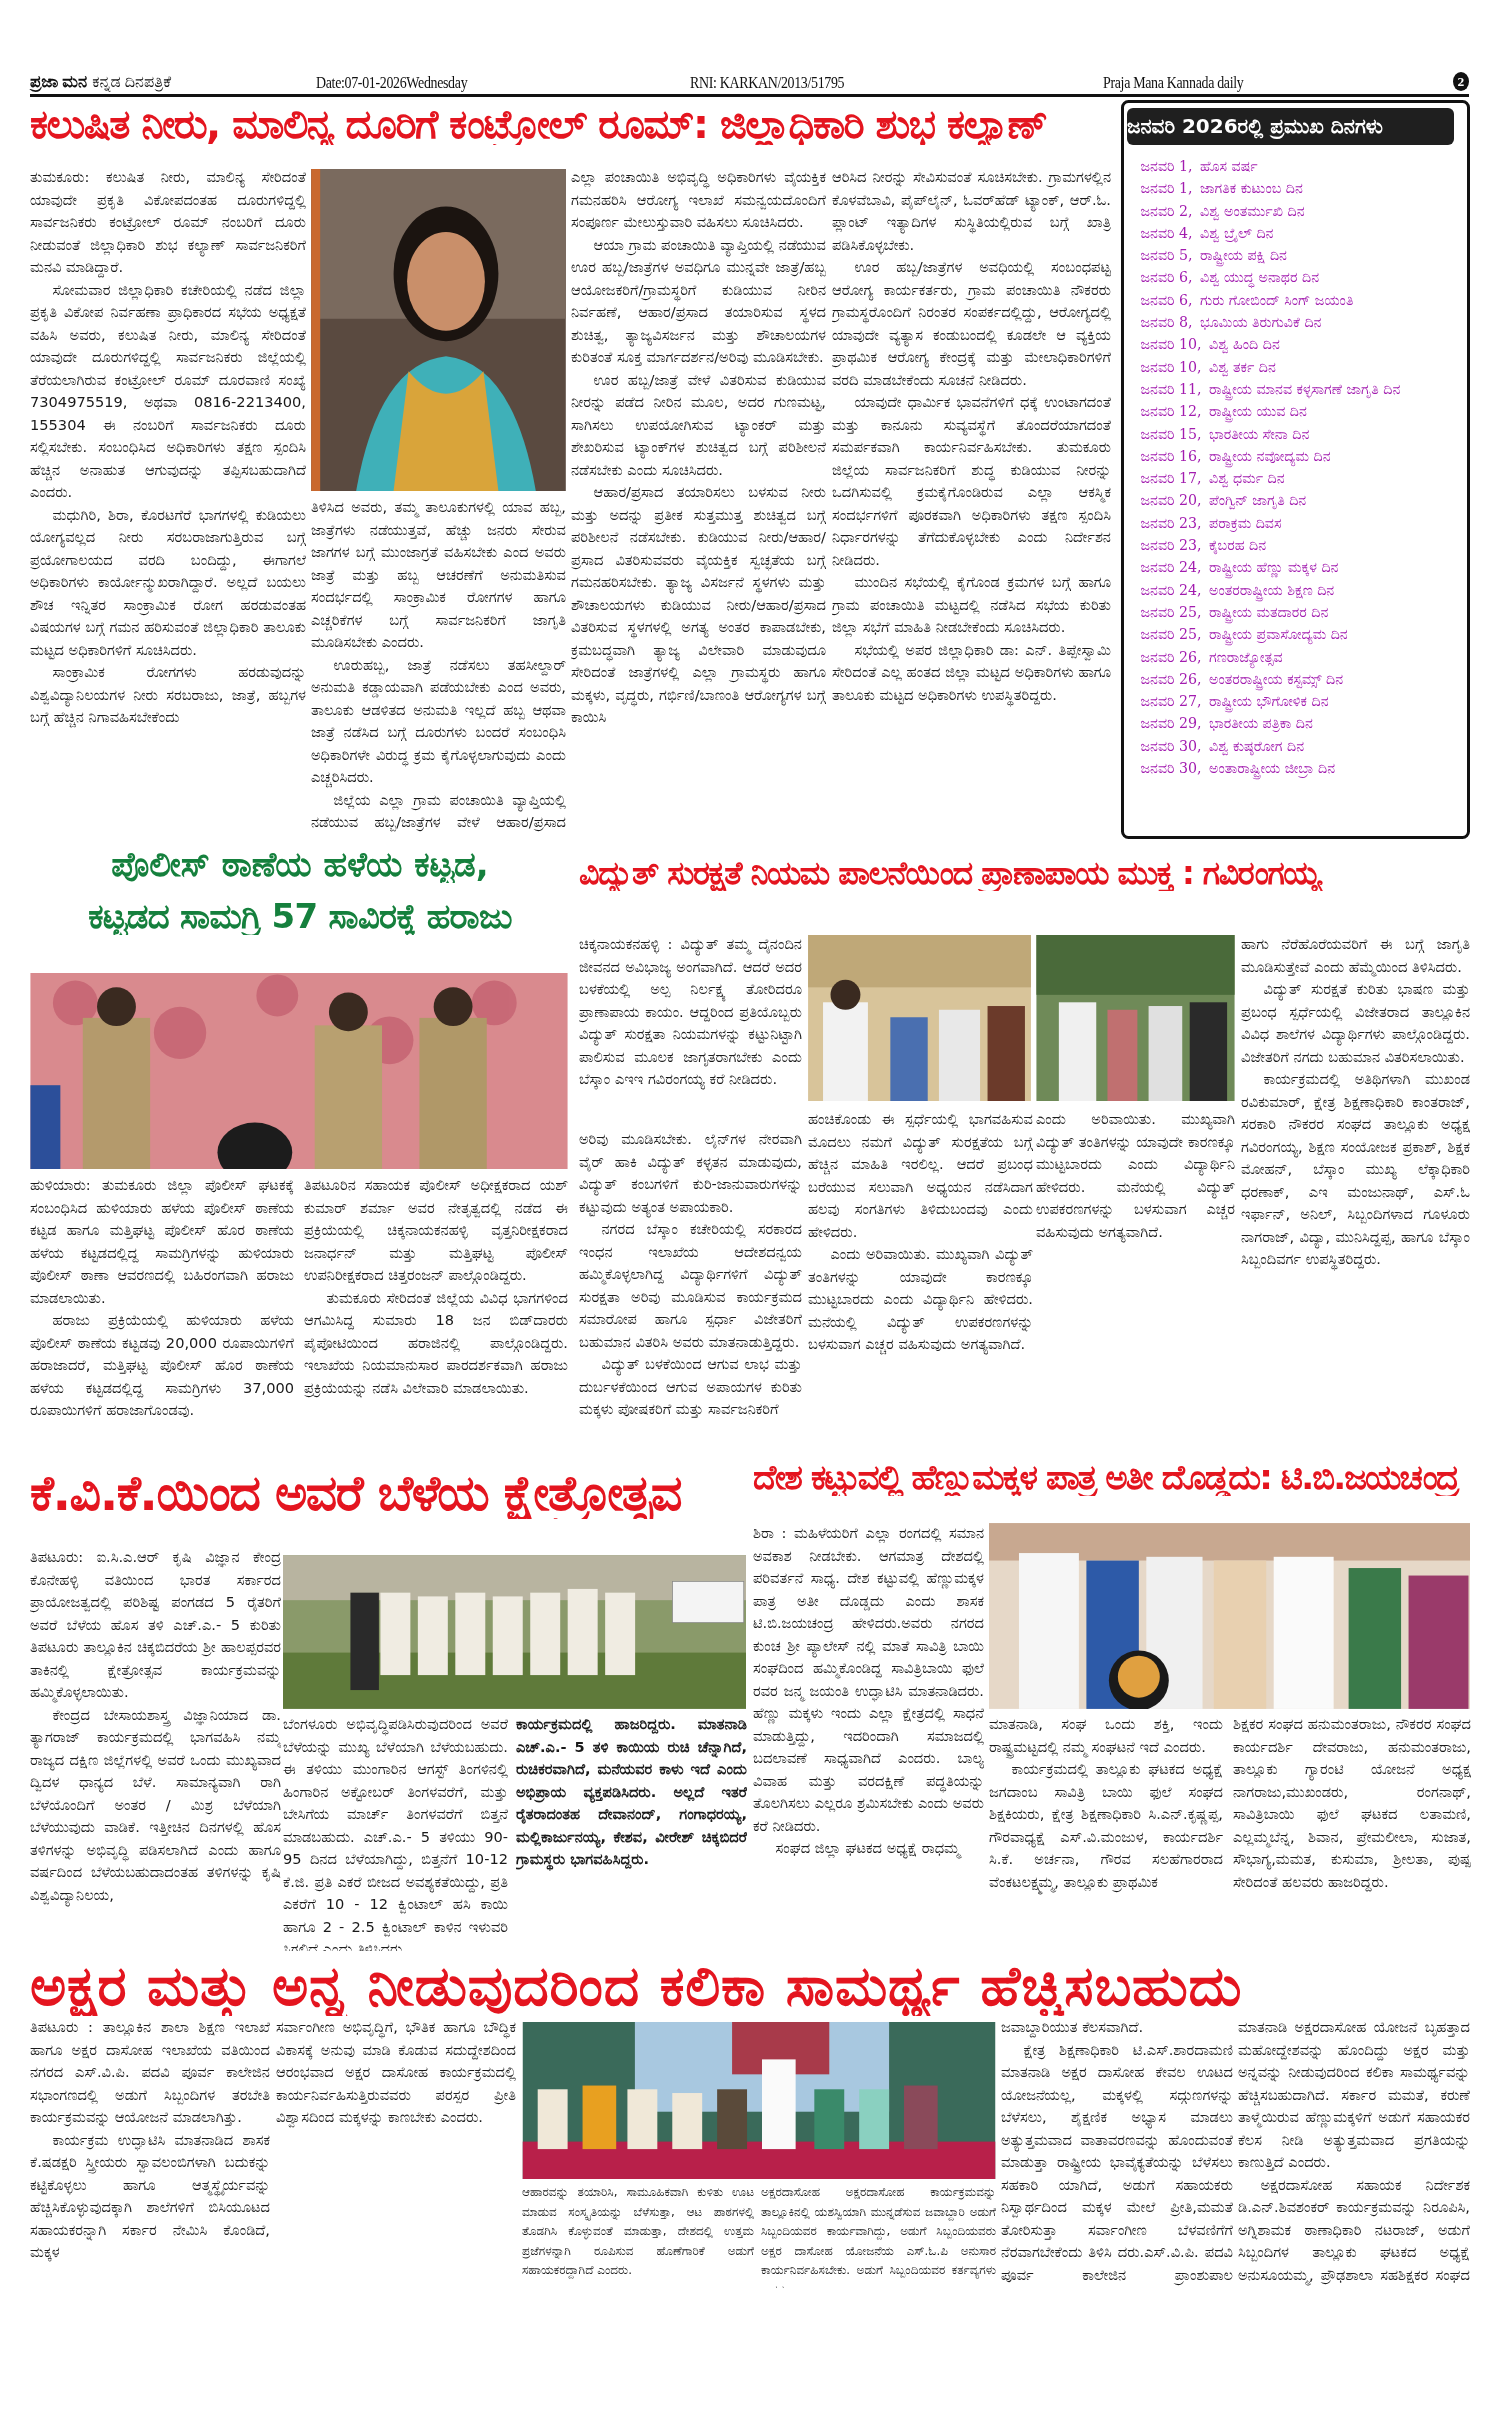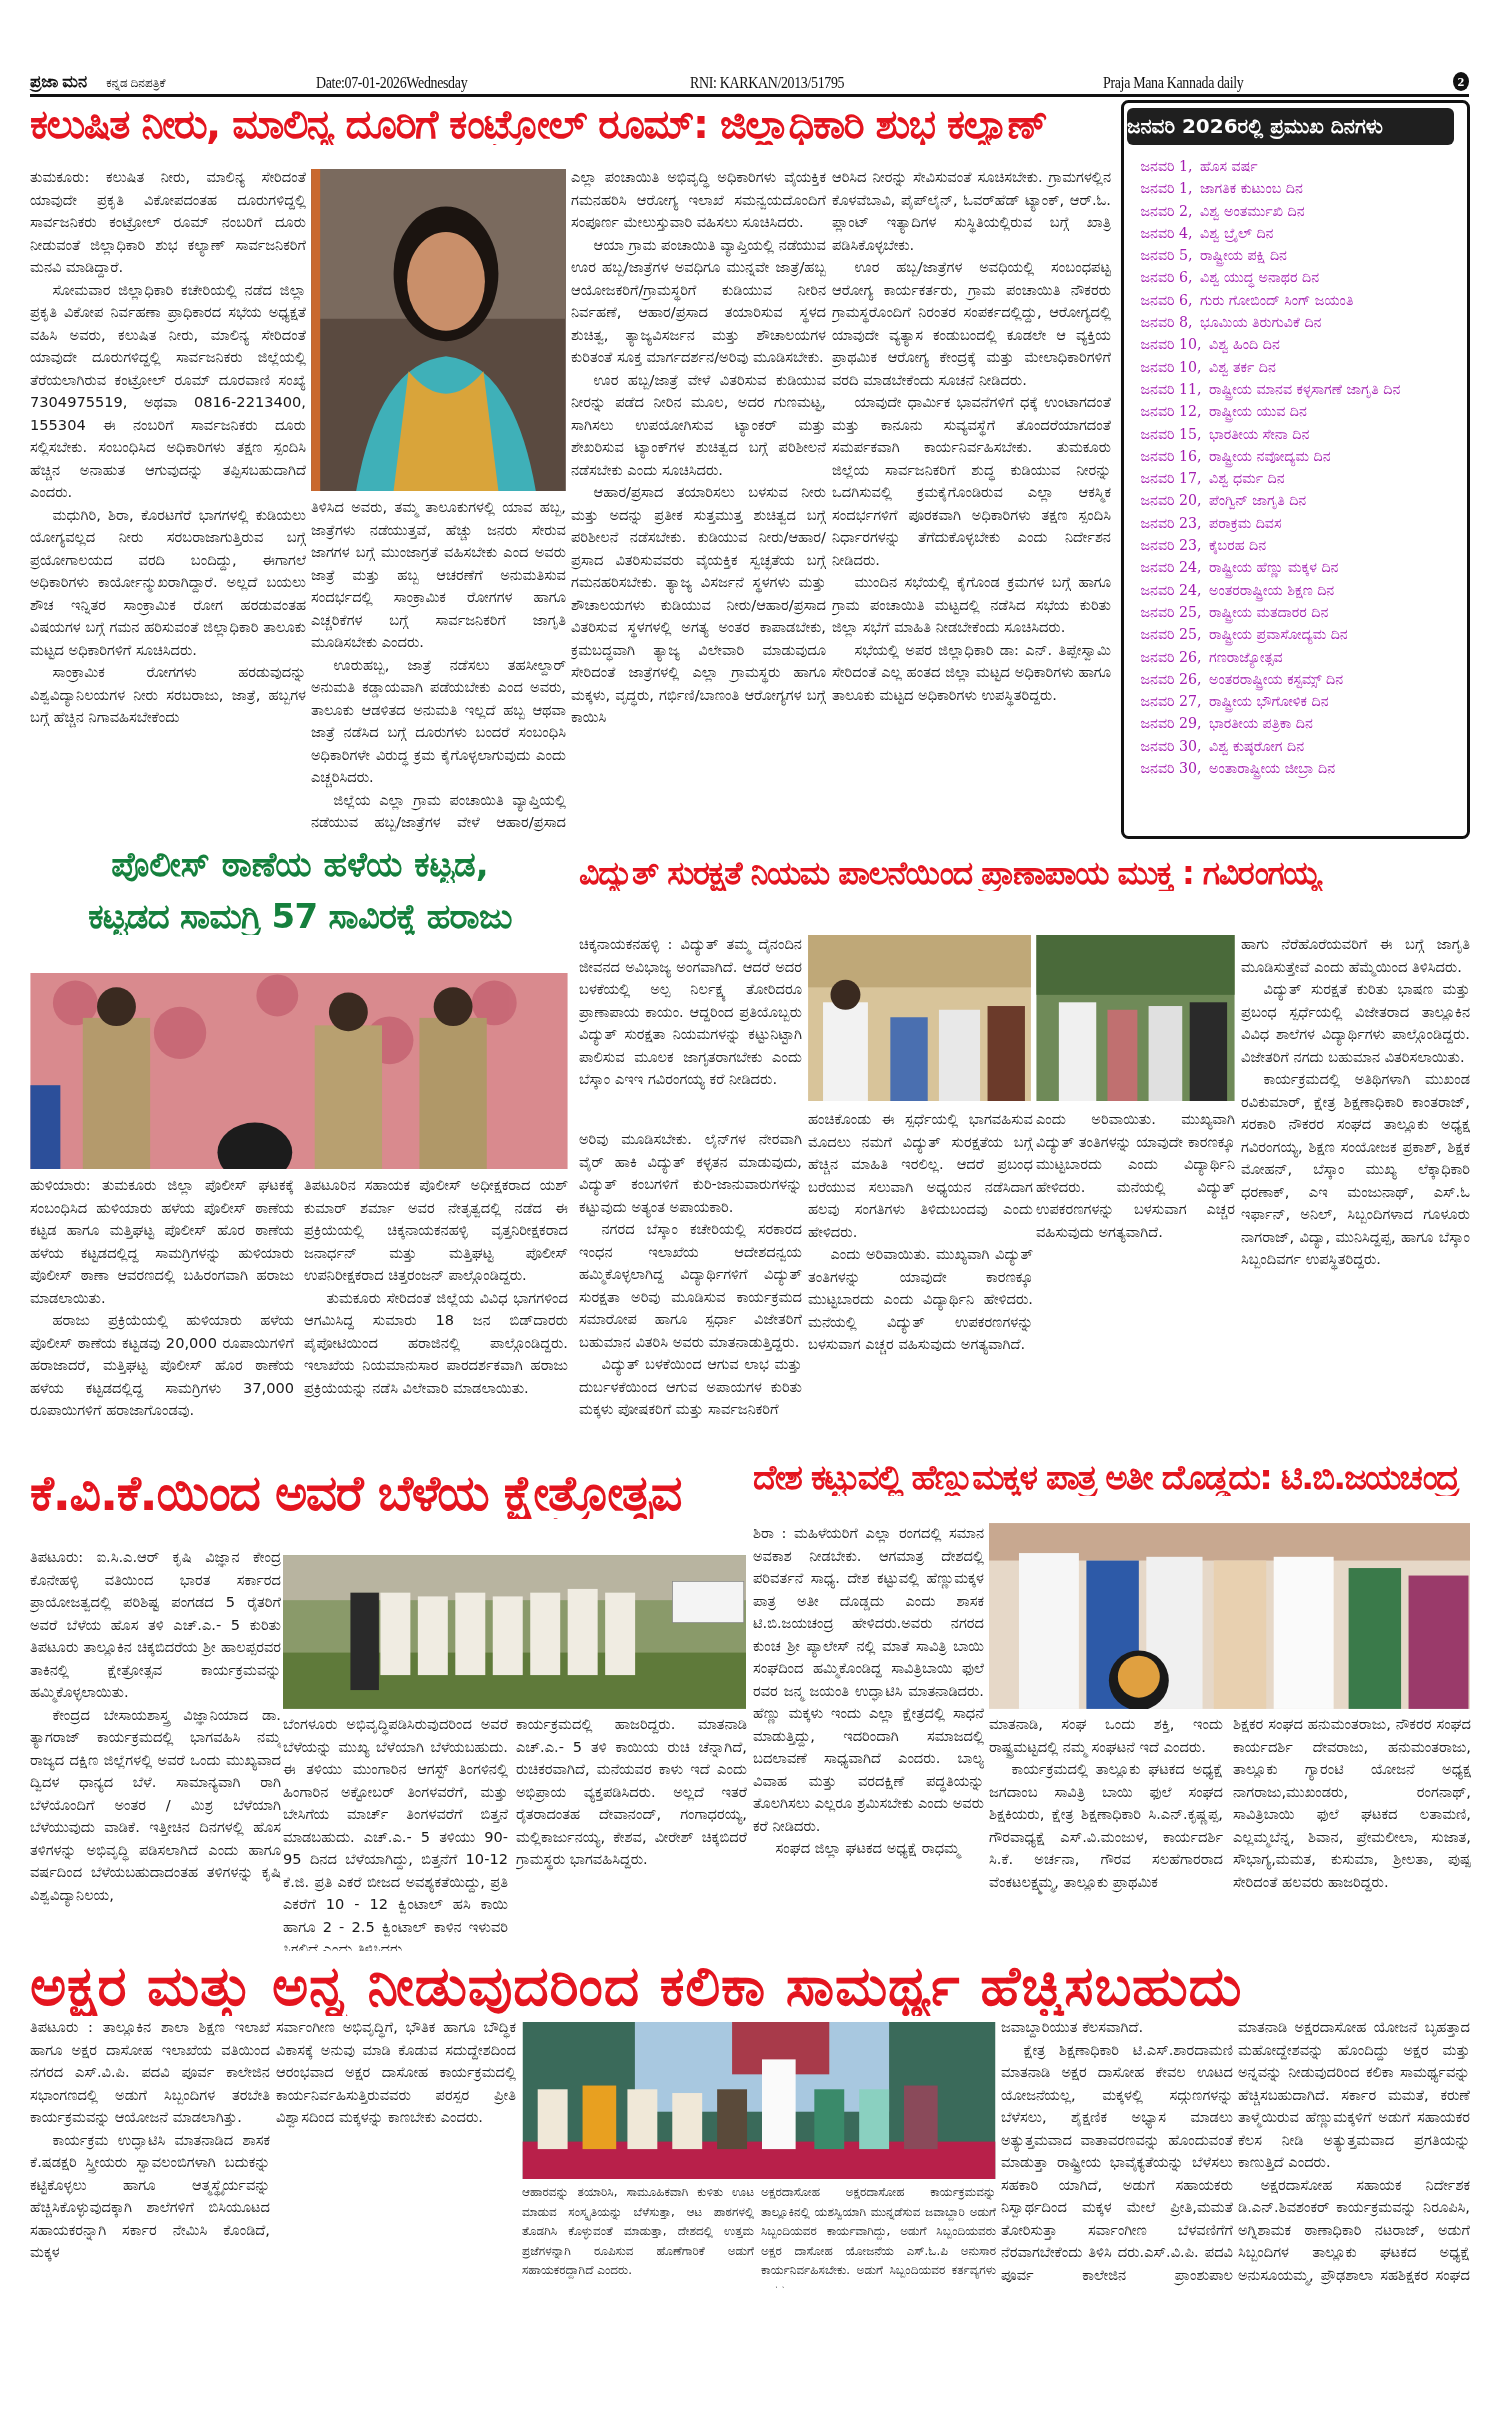--- a/index.html
+++ b/index.html
@@ -1,20 +1,20 @@
 <!DOCTYPE html>
 <html style="font-size:12px"><head>
 <meta charset="utf-8">
 <style>
   * { box-sizing: border-box; margin: 0; padding: 0; }
   html, body { width: 1505px; height: 2426px; background: #ffffff; overflow: hidden; }
   body { position: relative; font-family: "DejaVu Sans", sans-serif; color: #111; }
   .masthead { position: absolute; left: 30px; top: 70px; width: 1439px; height: 27px; border-bottom: 3.7px solid #111; font-family: "Liberation Serif", serif; }
   .mh-logo { position: absolute; left: 0; top: 1.5px; font-size: 16.5px; font-weight: bold; }
-  .mh-logo small { font-size: 12px; font-weight: normal; margin-left: 19px; text-align: right; }
+  .mh-logo small { font-size: 16px; font-weight: normal; margin-left: 5px; text-align: right; }
   .mh-date, .mh-rni, .mh-name { position: absolute; top: 3px; font-size: 17px; transform: scaleX(0.82); transform-origin: left; letter-spacing: -0.4px; }
   .mh-date { left: 286px; }
   .mh-rni { left: 660px; }
   .mh-name { left: 1073px; }
   .mh-page { position: absolute; right: 0; top: 1.5px; width: 16.5px; height: 19.5px; border-radius: 50%; background: #111; color: #fff; font-size: 13.5px; font-weight: bold; text-align: center; line-height: 19.5px; }
 
   .headline { position: absolute; font-family: "DejaVu Sans", sans-serif; font-weight: bold; line-height: 1.05; white-space: nowrap; overflow: hidden; }
   .red { color: #e4151f; }
   .black { color: #15803d; }
 
@@ -206,21 +206,21 @@
         <rect x="380" y="45" width="40" height="115"></rect>
         <rect x="430" y="50" width="40" height="110"></rect>
       </g>
     <rect x="90" y="50" width="38" height="130" fill="#2a2a2a"></rect>
     <rect x="520" y="35" width="95" height="55" fill="#f4f4f4" stroke="#888"></rect>
   </svg>
 </div>
 <div class="col" style="left:283px; top:1713px; width:225px; height:238px;">
   <p>ಬೆಂಗಳೂರು ಅಭಿವೃದ್ಧಿಪಡಿಸಿರುವುದರಿಂದ ಅವರೆ ಬೆಳೆಯನ್ನು ಮುಖ್ಯ ಬೆಳೆಯಾಗಿ ಬೆಳೆಯಬಹುದು. ಈ ತಳಿಯು ಮುಂಗಾರಿನ ಆಗಸ್ಟ್ ತಿಂಗಳಿನಲ್ಲಿ ಹಿಂಗಾರಿನ ಅಕ್ಟೋಬರ್ ತಿಂಗಳವರೆಗೆ, ಮತ್ತು ಬೇಸಿಗೆಯ ಮಾರ್ಚ್ ತಿಂಗಳವರೆಗೆ ಬಿತ್ತನೆ ಮಾಡಬಹುದು. ಎಚ್.ಎ.- 5 ತಳಿಯು 90-95 ದಿನದ ಬೆಳೆಯಾಗಿದ್ದು, ಬಿತ್ತನೆಗೆ 10-12 ಕೆ.ಜಿ. ಪ್ರತಿ ಎಕರೆ ಬೀಜದ ಅವಶ್ಯಕತೆಯಿದ್ದು, ಪ್ರತಿ ಎಕರೆಗೆ 10 - 12 ಕ್ವಿಂಟಾಲ್ ಹಸಿ ಕಾಯಿ ಹಾಗೂ 2 - 2.5 ಕ್ವಿಂಟಾಲ್ ಕಾಳಿನ ಇಳುವರಿ ಸಿಗಲಿದೆ ಎಂದು ತಿಳಿಸಿದರು.</p>
 </div>
-<div class="col" style="left:516px; top:1713px; width:231px; height:238px;">
+<div class="col" style="left:516px; top:1713px; width:231px; height:238px;font-weight:bold;">
   <p>ಕಾರ್ಯಕ್ರಮದಲ್ಲಿ ಹಾಜರಿದ್ದರು. ಮಾತನಾಡಿ ಎಚ್.ಎ.- 5 ತಳಿ ಕಾಯಿಯ ರುಚಿ ಚೆನ್ನಾಗಿದೆ, ರುಚಿಕರವಾಗಿದೆ, ಮನೆಯವರ ಕಾಳು ಇದೆ ಎಂದು ಅಭಿಪ್ರಾಯ ವ್ಯಕ್ತಪಡಿಸಿದರು. ಅಲ್ಲದೆ ಇತರೆ ರೈತರಾದಂತಹ ದೇವಾನಂದ್, ಗಂಗಾಧರಯ್ಯ, ಮಲ್ಲಿಕಾರ್ಜುನಯ್ಯ, ಕೇಶವ, ವೀರೇಶ್ ಚಿಕ್ಕಬಿದರೆ ಗ್ರಾಮಸ್ಥರು ಭಾಗವಹಿಸಿದ್ದರು.</p>
 </div>
 
 <div class="headline red" style="left:753px; top:1460px; width:718px; font-size:34px; letter-spacing:-1.9px;">ದೇಶ ಕಟ್ಟುವಲ್ಲಿ ಹೆಣ್ಣುಮಕ್ಕಳ ಪಾತ್ರ ಅತೀ ದೊಡ್ಡದು: ಟಿ.ಬಿ.ಜಯಚಂದ್ರ</div>
 <div class="col" style="left:753px; top:1522px; width:231px; height:429px;">
   <p>ಶಿರಾ : ಮಹಿಳೆಯರಿಗೆ ಎಲ್ಲಾ ರಂಗದಲ್ಲಿ ಸಮಾನ ಅವಕಾಶ ನೀಡಬೇಕು. ಆಗಮಾತ್ರ ದೇಶದಲ್ಲಿ ಪರಿವರ್ತನೆ ಸಾಧ್ಯ. ದೇಶ ಕಟ್ಟುವಲ್ಲಿ ಹೆಣ್ಣುಮಕ್ಕಳ ಪಾತ್ರ ಅತೀ ದೊಡ್ಡದು ಎಂದು ಶಾಸಕ ಟಿ.ಬಿ.ಜಯಚಂದ್ರ ಹೇಳಿದರು.ಅವರು ನಗರದ ಕುಂಚ ಶ್ರೀ ಪ್ಯಾಲೇಸ್ ನಲ್ಲಿ ಮಾತೆ ಸಾವಿತ್ರಿ ಬಾಯಿ ಸಂಘದಿಂದ ಹಮ್ಮಿಕೊಂಡಿದ್ದ ಸಾವಿತ್ರಿಬಾಯಿ ಫುಲೆ ರವರ ಜನ್ಮ ಜಯಂತಿ ಉದ್ಘಾಟಿಸಿ ಮಾತನಾಡಿದರು. ಹೆಣ್ಣು ಮಕ್ಕಳು ಇಂದು ಎಲ್ಲಾ ಕ್ಷೇತ್ರದಲ್ಲಿ ಸಾಧನೆ ಮಾಡುತ್ತಿದ್ದು, ಇದರಿಂದಾಗಿ ಸಮಾಜದಲ್ಲಿ ಬದಲಾವಣೆ ಸಾಧ್ಯವಾಗಿದೆ ಎಂದರು. ಬಾಲ್ಯ ವಿವಾಹ ಮತ್ತು ವರದಕ್ಷಿಣೆ ಪದ್ಧತಿಯನ್ನು ತೊಲಗಿಸಲು ಎಲ್ಲರೂ ಶ್ರಮಿಸಬೇಕು ಎಂದು ಅವರು ಕರೆ ನೀಡಿದರು.</p>
     <p>ಸಂಘದ ಜಿಲ್ಲಾ ಘಟಕದ ಅಧ್ಯಕ್ಷೆ ರಾಧಮ್ಮ</p>
 </div>
 <div class="photo" style="left:989px; top:1523px; width:481px; height:186px;">
   <svg width="481" height="186" viewBox="0 0 642 248">

